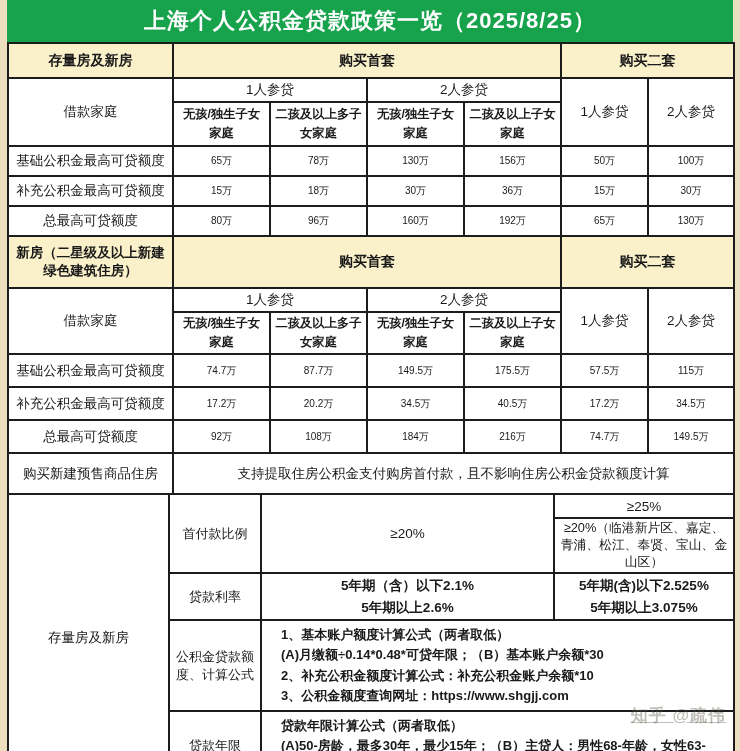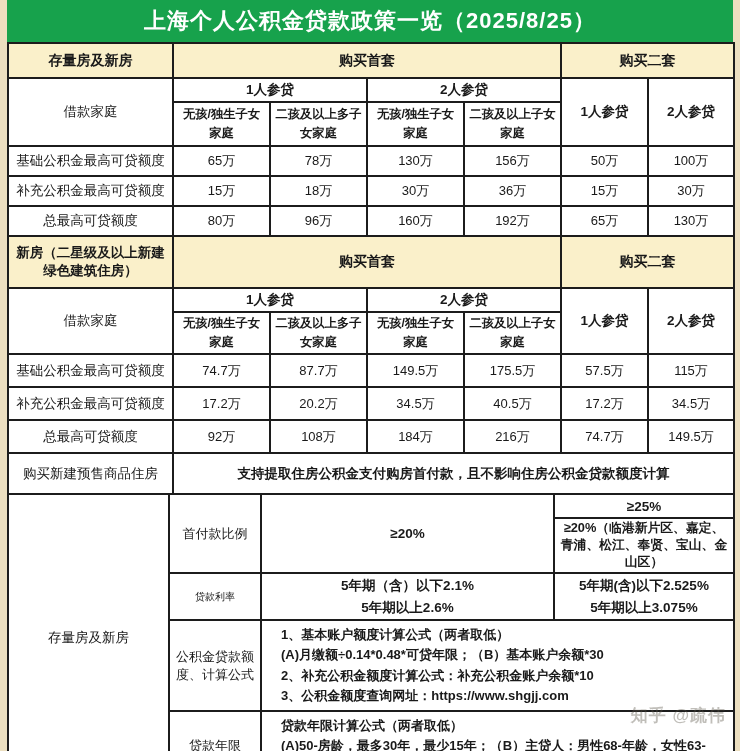--- a/index.html
+++ b/index.html
@@ -25,31 +25,32 @@
     border: 2px solid #1c1c1c;
     box-sizing: border-box;
     text-align: center; vertical-align: middle;
     padding: 1px 3px;
     font-size: 13px;
     word-break: break-all;
   }
   .hdr { background: #faf0ca; font-weight: bold; font-size: 14px; }
   .lbl { font-weight: normal; font-size: 13.5px; margin-left: 10px; }
   .sub { font-weight: bold; font-size: 12.3px; line-height: 1.55; }
-  .val { font-size: 13px; }
-  .big { font-weight: bold; font-size: 13.5px; }
+  .val { font-size: 10px; }
+  .big { font-weight: normal; font-size: 13.5px; }
   .lines { text-align: left; padding: 4px 19px; }
   .lines div { font-weight: bold; font-size: 13px; line-height: 1.55; text-align: left; }
   .rate div { font-weight: bold; font-size: 13.5px; line-height: 1.6; }
   .tableB { margin-top: -2px; }
   .watermark {
     position: absolute; right: 14px; bottom: 24px;
     font-size: 17px; color: rgba(90, 84, 70, 0.38);
     font-weight: bold; letter-spacing: 1px;
     pointer-events: none;
+    text-decoration: underline;
   }
 </style>
 </head>
 <body>
 
 <div class="page">
   <div class="wrap">
 
     <div class="titlebar" style="background:#17a24c; color:#ffffff;">
       <span>上海个人公积金贷款政策一览（2025/8/25）</span>
@@ -183,21 +184,21 @@
         <td class="lbl" rowspan="5">存量房及新房</td>
         <td class="lbl" rowspan="2" style="font-size:13px">首付款比例</td>
         <td class="big" rowspan="2">≥20%</td>
         <td class="big" style="height:24px">≥25%</td>
       </tr>
       <tr>
         <td class="big" style="height:42px; font-size:12.8px">≥20%（临港新片区、嘉定、青浦、松江、奉贤、宝山、金山区）</td>
       </tr>
 
       <tr>
-        <td class="lbl" style="font-size:10px; height:42px">贷款利率</td>
+        <td class="lbl" style="font-size:13px; height:42px">贷款利率</td>
         <td class="rate">
           <div>5年期（含）以下2.1%</div>
           <div>5年期以上2.6%</div>
         </td>
         <td class="rate">
           <div>5年期(含)以下2.525%</div>
           <div>5年期以上3.075%</div>
         </td>
       </tr>
 

